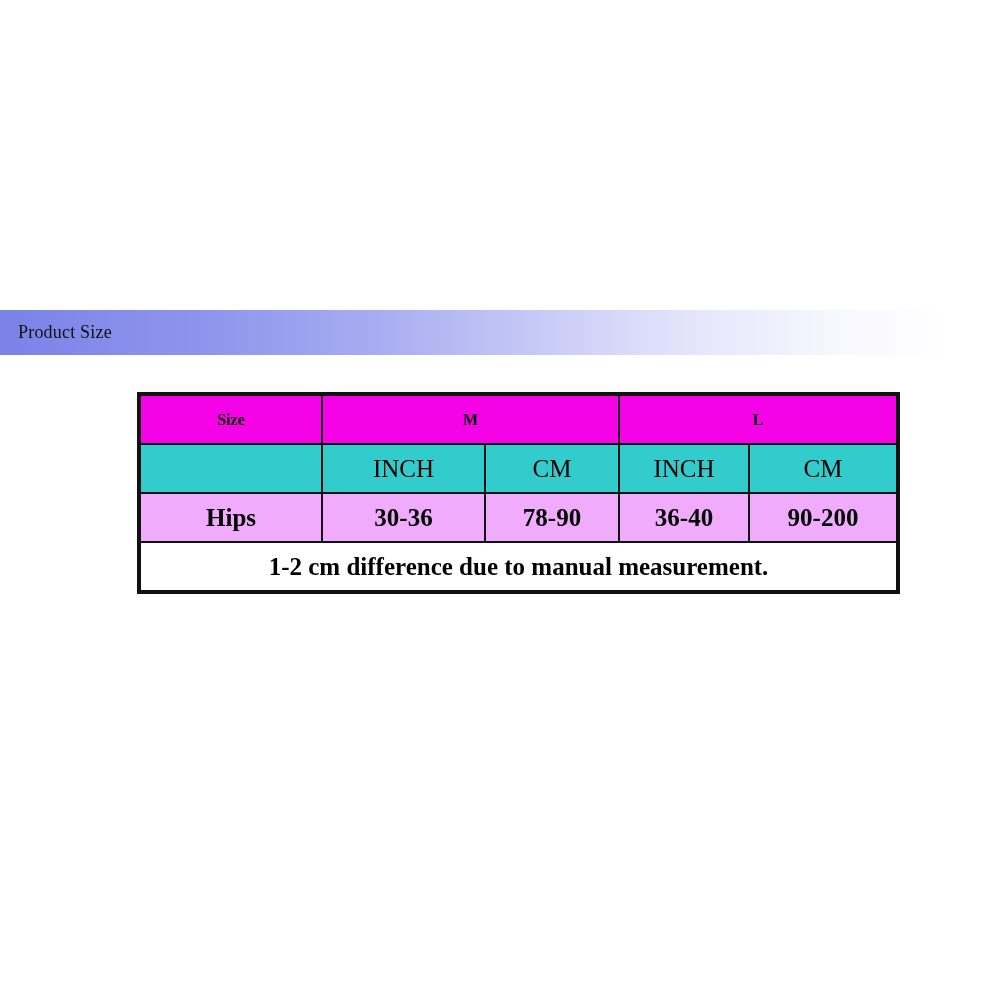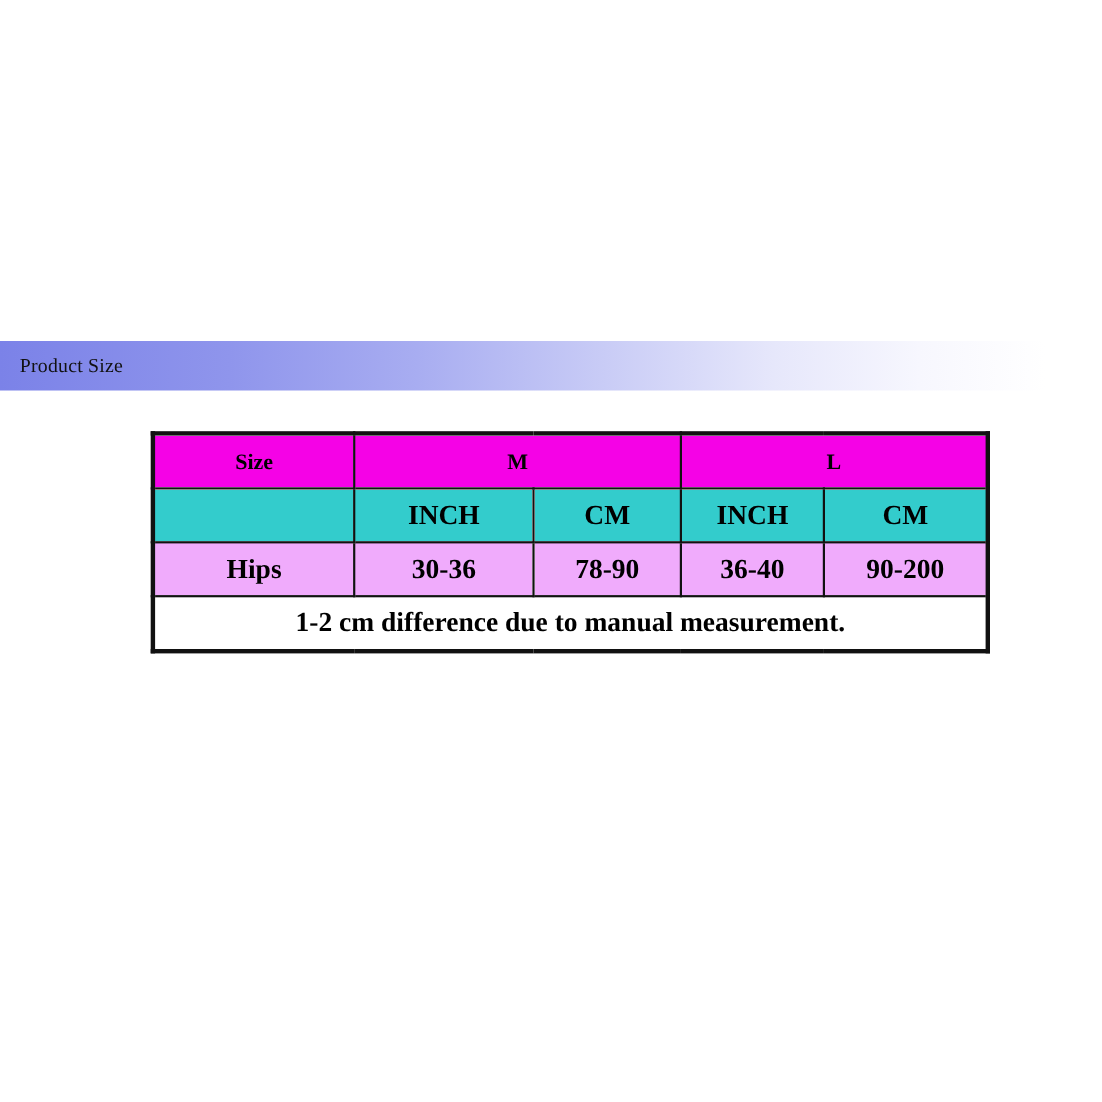--- a/index.html
+++ b/index.html
@@ -69,25 +69,25 @@
   
   col.c-label { width: 183px; }
   col.c-m-inch { width: 163px; }
   col.c-m-cm   { width: 134px; }
   col.c-l-inch { width: 130px; }
   col.c-l-cm   { width: 149px; }
 
   .row-size td {
     background: #f502e6;
     font-weight: bold;
-    font-size: 20px;
+    font-size: 16px;
   }
   .row-unit td {
     background: #33cccc;
-    font-weight: bold;
+    font-weight: normal;
     font-size: 25px;
   }
   .row-waist td {
     background: #fdfd04;
     font-weight: bold;
     font-size: 25px;
   }
   .row-hips td {
     background: #f0abfc;
     font-weight: bold;

